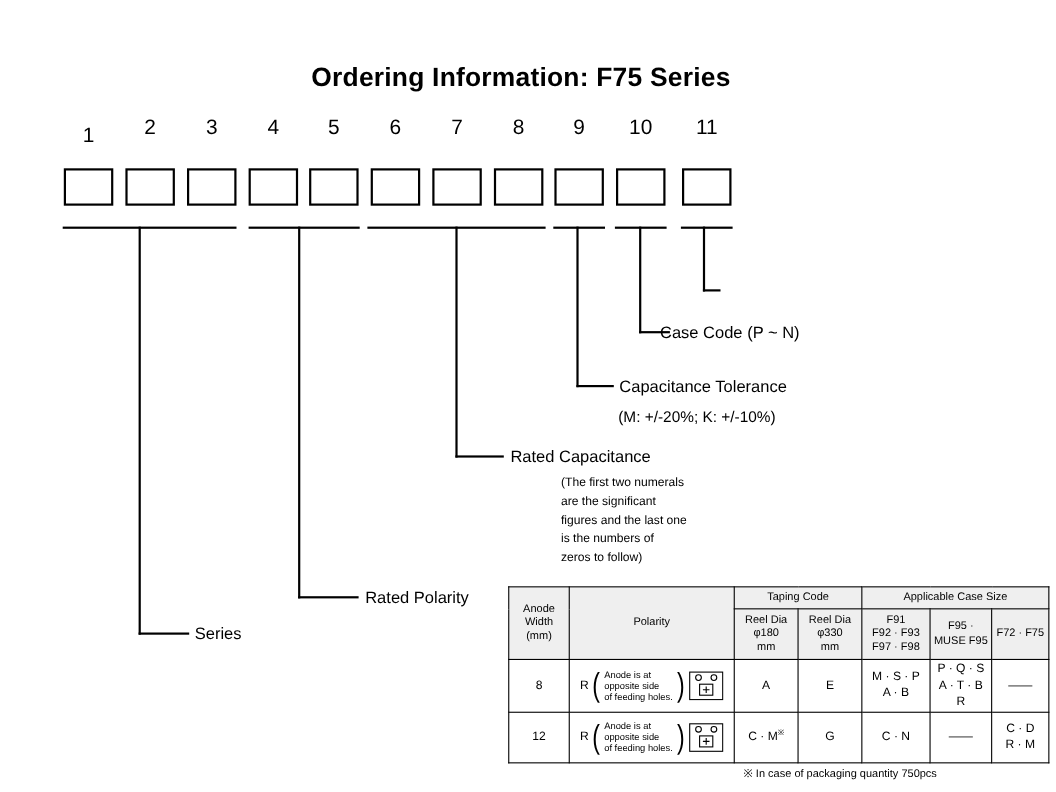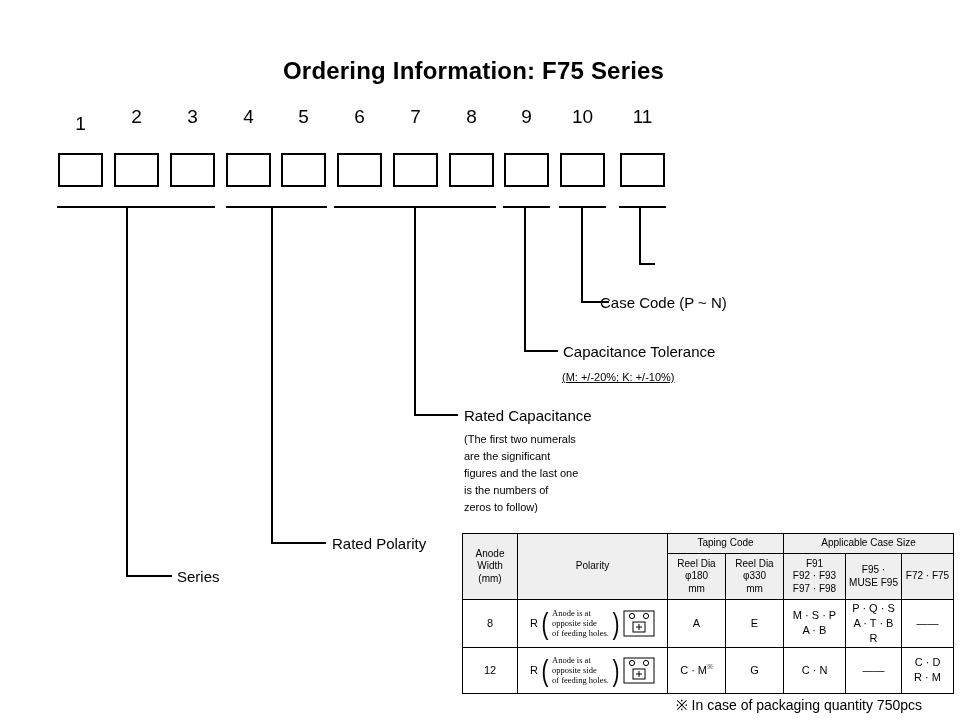--- a/index.html
+++ b/index.html
@@ -5,35 +5,35 @@
   html,body{margin:0;padding:0;background:#fff;}
   .slide{position:relative;width:960px;height:720px;background:#ffffff;font-family:"Liberation Sans",sans-serif;color:#000;overflow:hidden;}
   .abs{position:absolute;}
   .title{font-size:24px;font-weight:bold;white-space:nowrap;letter-spacing:0.2px;}
   .digit{width:45px;text-align:center;font-size:19px;}
   .code-box{width:45px;height:34px;border:2px solid #000;background:#fff;box-sizing:border-box;}
   .uline{border-top:2px solid #000;height:0;}
   .vline{width:2px;background:#000;}
   .hline{height:2px;background:#000;}
   .callout-label{font-size:15px;white-space:nowrap;}
-  .note{font-size:11px;text-decoration:underline;}
+  .note{font-size:14px;}
   .note-block{font-size:11px;line-height:1.55;width:160px;}
-  .pre{white-space:pre-line;}
+  .pre{white-space:pre-line;margin-left:46px;}
   table.spec{border-collapse:collapse;table-layout:fixed;background:#fff;}
   table.spec th,table.spec td{border:1px solid #000;font-weight:normal;text-align:center;vertical-align:middle;padding:1px 2px;box-sizing:border-box;}
   th.hdr{background:#efefef;font-size:10px;line-height:1.25;}
   th.hdr-left{text-align:left;padding-left:5px;}
   td.body-cell{font-size:11px;line-height:1.35;}
   td.hl{border:2.5px solid #000;}
   .polarity-wrap{display:flex;align-items:center;justify-content:center;gap:2px;}
   .pol-r{font-size:11px;}
   .bigparen{font-size:30px;font-weight:200;line-height:0.9;transform:scaleX(0.7);}
-  .pol-text{font-size:8.5px;line-height:1.2;text-align:left;white-space:pre-line;font-family:Liberation Serif, serif;}
+  .pol-text{font-size:8.5px;line-height:1.2;text-align:left;white-space:pre-line;}
   .sup-mark{font-size:7px;vertical-align:super;}
-  .footnote{font-size:14px;}
+  .footnote{font-size:10px;}
 </style>
 </head>
 <body>
 
 <div class="slide">
 
   <div class="abs title" style="left:270px;top:57px;margin-left:13px;">Ordering Information: F75 Series</div>
 
   <div class="abs digit" style="left:58px;top:113px;">1</div>
   <div class="abs digit" style="left:114px;top:106px;">2</div>

